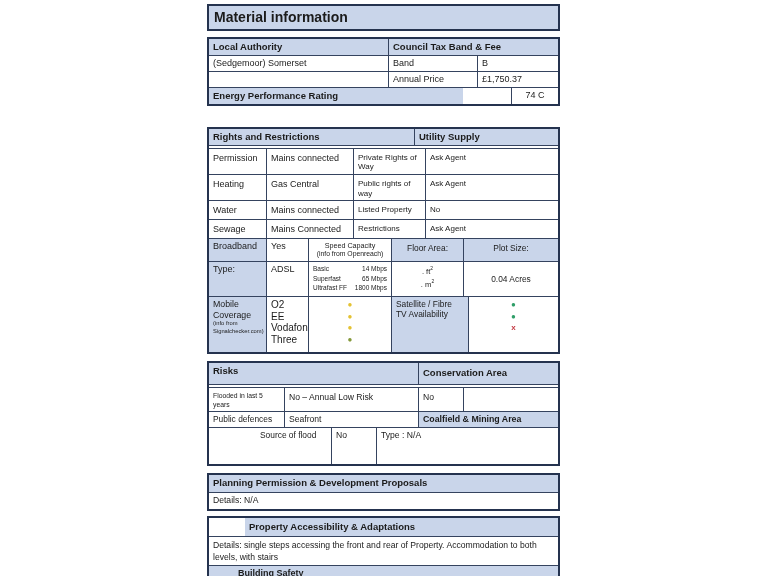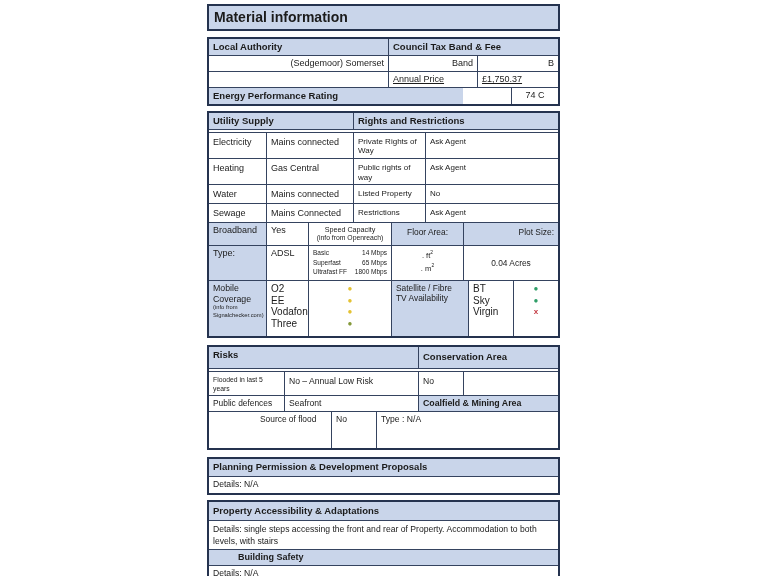--- a/index.html
+++ b/index.html
@@ -35,49 +35,49 @@
 <body>
 
 <div class="doc">
 
   <div class="t" style="margin-bottom:6px;">
     <div class="r">
       <div class="c hd title-bar f1">Material information</div>
     </div>
   </div>
 
-  <div class="t" style="margin-bottom:5px;">
+  <div class="t" style="margin-bottom:21px;">
     <div class="r" style="min-height:16px;">
       <div class="c hd w179">Local Authority</div>
       <div class="c hd f1">Council Tax Band &amp; Fee</div>
     </div>
-    <div class="r" style="min-height:16px;text-align:right;">
+    <div class="r" style="min-height:16px;">
       <div class="c w179">(Sedgemoor) Somerset</div>
       <div class="c w89">Band</div>
       <div class="c f1">B</div>
     </div>
-    <div class="r" style="min-height:16px;text-decoration:underline;">
+    <div class="r" style="min-height:16px;">
       <div class="c w179"></div>
       <div class="c w89">Annual Price</div>
       <div class="c f1">£1,750.37</div>
     </div>
     <div class="r" style="min-height:17px;gap:48px;">
       <div class="c hd w254">Energy Performance Rating</div>
       <div class="c f1 ctr vmid">74 C</div>
     </div>
   </div>
 
   <div class="t" style="margin-bottom:7px;">
     <div class="r" style="min-height:16px;">
+      <div class="c hd f1">Rights and Restrictions</div>
       <div class="c hd w144">Utility Supply</div>
-      <div class="c hd f1">Rights and Restrictions</div>
     </div>
     <div class="r spacer"></div>
     <div class="r" style="min-height:19px;align-items:stretch;">
-      <div class="c w57" style="padding-top:4px;">Electricity</div>
+      <div class="c w57" style="padding-top:4px;">Permission</div>
       <div class="c w87" style="padding-top:4px;">Mains connected</div>
       <div class="c w72 sm" style="padding-top:4px;">Private Rights of Way</div>
       <div class="c f1 sm" style="padding-top:4px;">Ask Agent</div>
     </div>
     <div class="r" style="min-height:19px;">
       <div class="c w57" style="padding-top:4px;">Heating</div>
       <div class="c w87" style="padding-top:4px;">Gas Central</div>
       <div class="c w72 sm" style="padding-top:4px;">Public rights of way</div>
       <div class="c f1 sm" style="padding-top:4px;">Ask Agent</div>
     </div>
@@ -95,21 +95,21 @@
     </div>
 
     <div class="r" style="min-height:23px;">
       <div class="c hd2 w57">Broadband</div>
       <div class="c w42">Yes</div>
       <div class="c w83 speedhead">
         <span class="xs" style="font-size:7.2px;">Speed Capacity</span>
         <span class="xs">(info from Openreach)</span>
       </div>
       <div class="c hd2 w72 ctr" style="font-size:8.4px;padding-top:4px;">Floor Area:</div>
-      <div class="c hd2 f1 ctr" style="font-size:8.4px;padding-top:4px;text-align:right;">Plot Size:</div>
+      <div class="c hd2 f1 ctr" style="font-size:8.4px;padding-top:4px;">Plot Size:</div>
     </div>
 
     <div class="r" style="min-height:35px;">
       <div class="c hd2 w57">Type:</div>
       <div class="c w42">ADSL</div>
       <div class="c w83">
         <div class="speedrow">
           <span>Basic</span>
           <span>14 Mbps</span>
         </div>
@@ -140,25 +140,20 @@
         <span class="netline">Vodafone</span>
         <span class="netline">Three</span>
       </div>
       <div class="c w83">
         <span class="dotline" style="color:#e4c233">●</span>
         <span class="dotline" style="color:#e4c233">●</span>
         <span class="dotline" style="color:#e4c233">●</span>
         <span class="dotline" style="color:#84993a">●</span>
       </div>
       <div class="c hd2 w76" style="font-size:8.4px;">Satellite / Fibre TV Availability</div>
-      <div class="c w45">
-        <span class="netline">BT</span>
-        <span class="netline">Sky</span>
-        <span class="netline">Virgin</span>
-      </div>
       <div class="c f1">
         <span class="dotline" style="color:#2f9e68">●</span>
         <span class="dotline" style="color:#2f9e68">●</span>
         <span class="dotline" style="color:#c43b44">x</span>
       </div>
     </div>
   </div>
 
   <div class="t" style="margin-bottom:7px;">
     <div class="r" style="min-height:21px;">
@@ -187,21 +182,21 @@
   <div class="t" style="margin-bottom:5px;">
     <div class="r" style="min-height:17px;">
       <div class="c hd f1">Planning Permission &amp; Development Proposals</div>
     </div>
     <div class="r" style="min-height:17px;">
       <div class="c f1" style="font-size:8.6px;">Details: N/A</div>
     </div>
   </div>
 
   <div class="t">
-    <div class="r" style="min-height:18px;">
+    <div class="r" style="min-height:18px;margin-left:36px;">
       <div class="c hd f1" style="padding-top:3px;">Property Accessibility &amp; Adaptations</div>
     </div>
     <div class="r" style="min-height:27px;">
       <div class="c f1" style="font-size:8.6px;line-height:1.4;">Details: single steps accessing the front and rear of Property. Accommodation to both levels, with stairs</div>
     </div>
     <div class="r" style="min-height:16px;">
       <div class="c hd f1" style="font-size:9px;padding-left:29px;">Building Safety</div>
     </div>
     <div class="r" style="min-height:17px;">
       <div class="c f1" style="font-size:8.6px;">Details: N/A</div>

